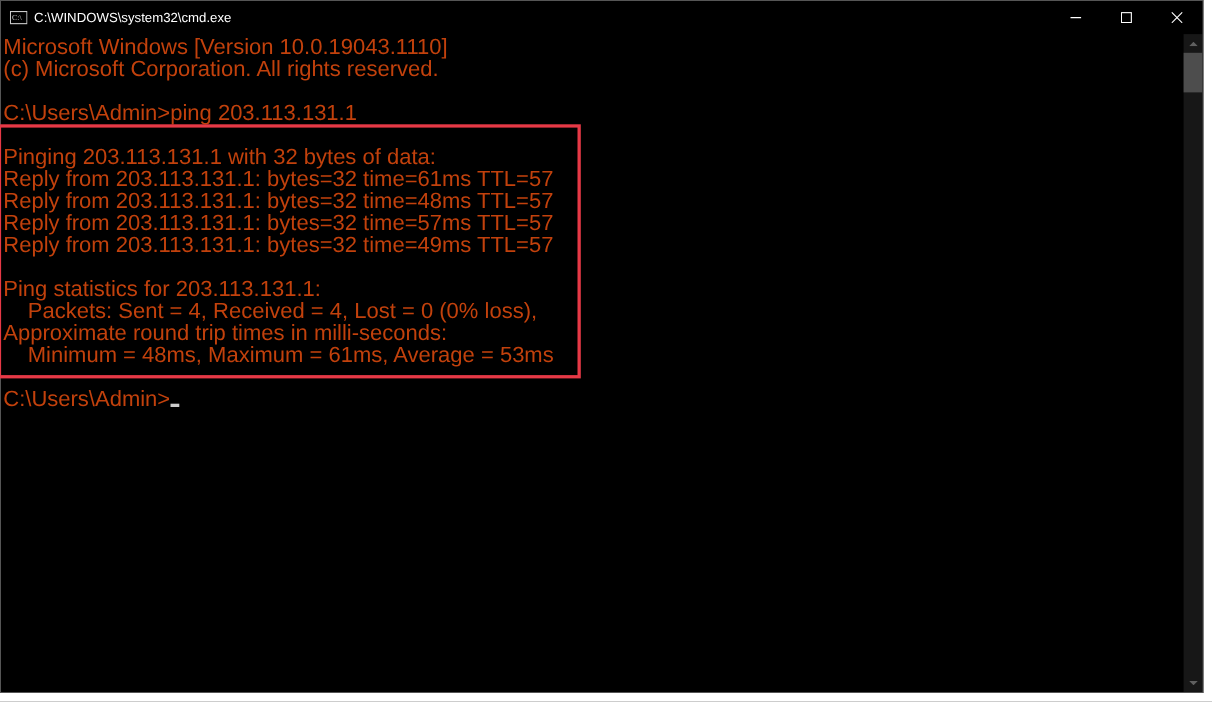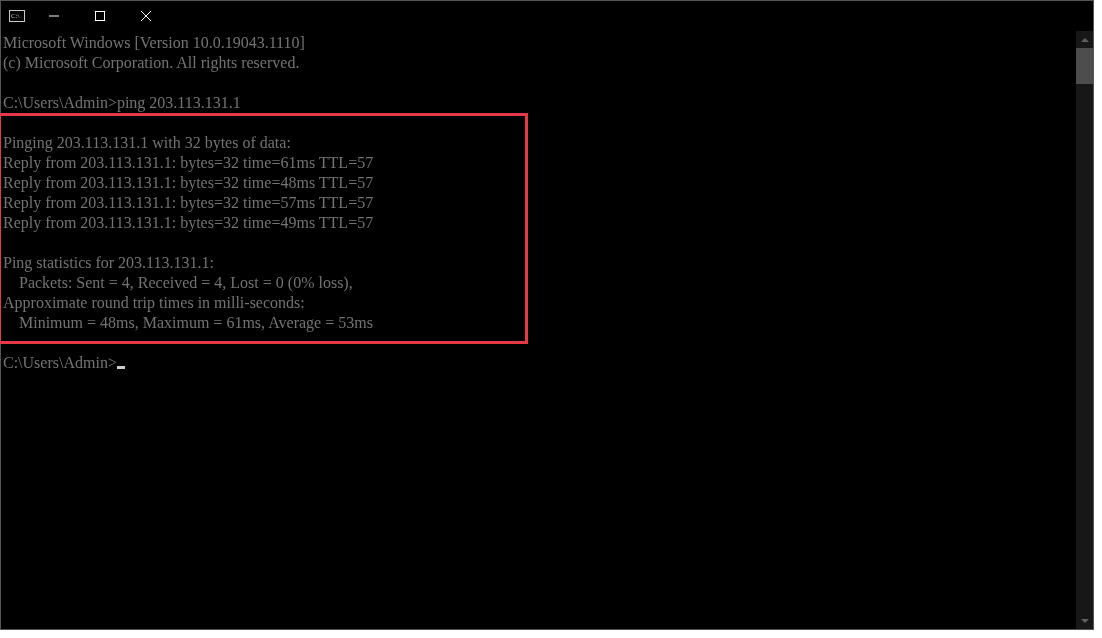--- a/index.html
+++ b/index.html
@@ -51,26 +51,26 @@
       cursor: pointer;
     }
     .terminal-area {
       position: relative;
       height: calc(100% - 30px);
       display: flex;
     }
     .terminal {
       flex: 1;
       background: #000;
-      color: #737373;
-      font-size: 16px;
+      color: #c2410c;
+      font-size: 20px;
       line-height: 20px;
       padding: 2px 0 0 2px;
       white-space: pre;
-      font-family: Liberation Serif, serif;
+      font-family: Liberation Sans, sans-serif;
       position: relative;
     }
     .scrollbar {
       width: 17px;
       background: #171717;
       position: relative;
     }
     .scroll-up, .scroll-down {
       width: 17px;
       height: 17px;
@@ -116,20 +116,21 @@
 <body>
 
 <div class="window">
   <div class="titlebar">
     <span class="titlebar-icon">
       <svg width="16" height="16" viewBox="0 0 16 16">
         <rect x="0.5" y="2.5" width="15" height="11" fill="#000" stroke="#ccc" stroke-width="1"></rect>
         <text x="2" y="10" font-size="7" fill="#ccc" font-family="Consolas">C:\</text>
       </svg>
     </span>
+    <span class="titlebar-title">C:\WINDOWS\system32\cmd.exe</span>
     <div class="window-controls">
       <div class="win-btn">
         <svg width="10" height="10" viewBox="0 0 10 10">
             <line x1="0" y1="5" x2="10" y2="5" stroke="#fff" stroke-width="1"></line>
           </svg>
       </div>
       <div class="win-btn">
         <svg width="10" height="10" viewBox="0 0 10 10">
             <rect x="0.5" y="0.5" width="9" height="9" fill="none" stroke="#fff" stroke-width="1"></rect>
           </svg>

